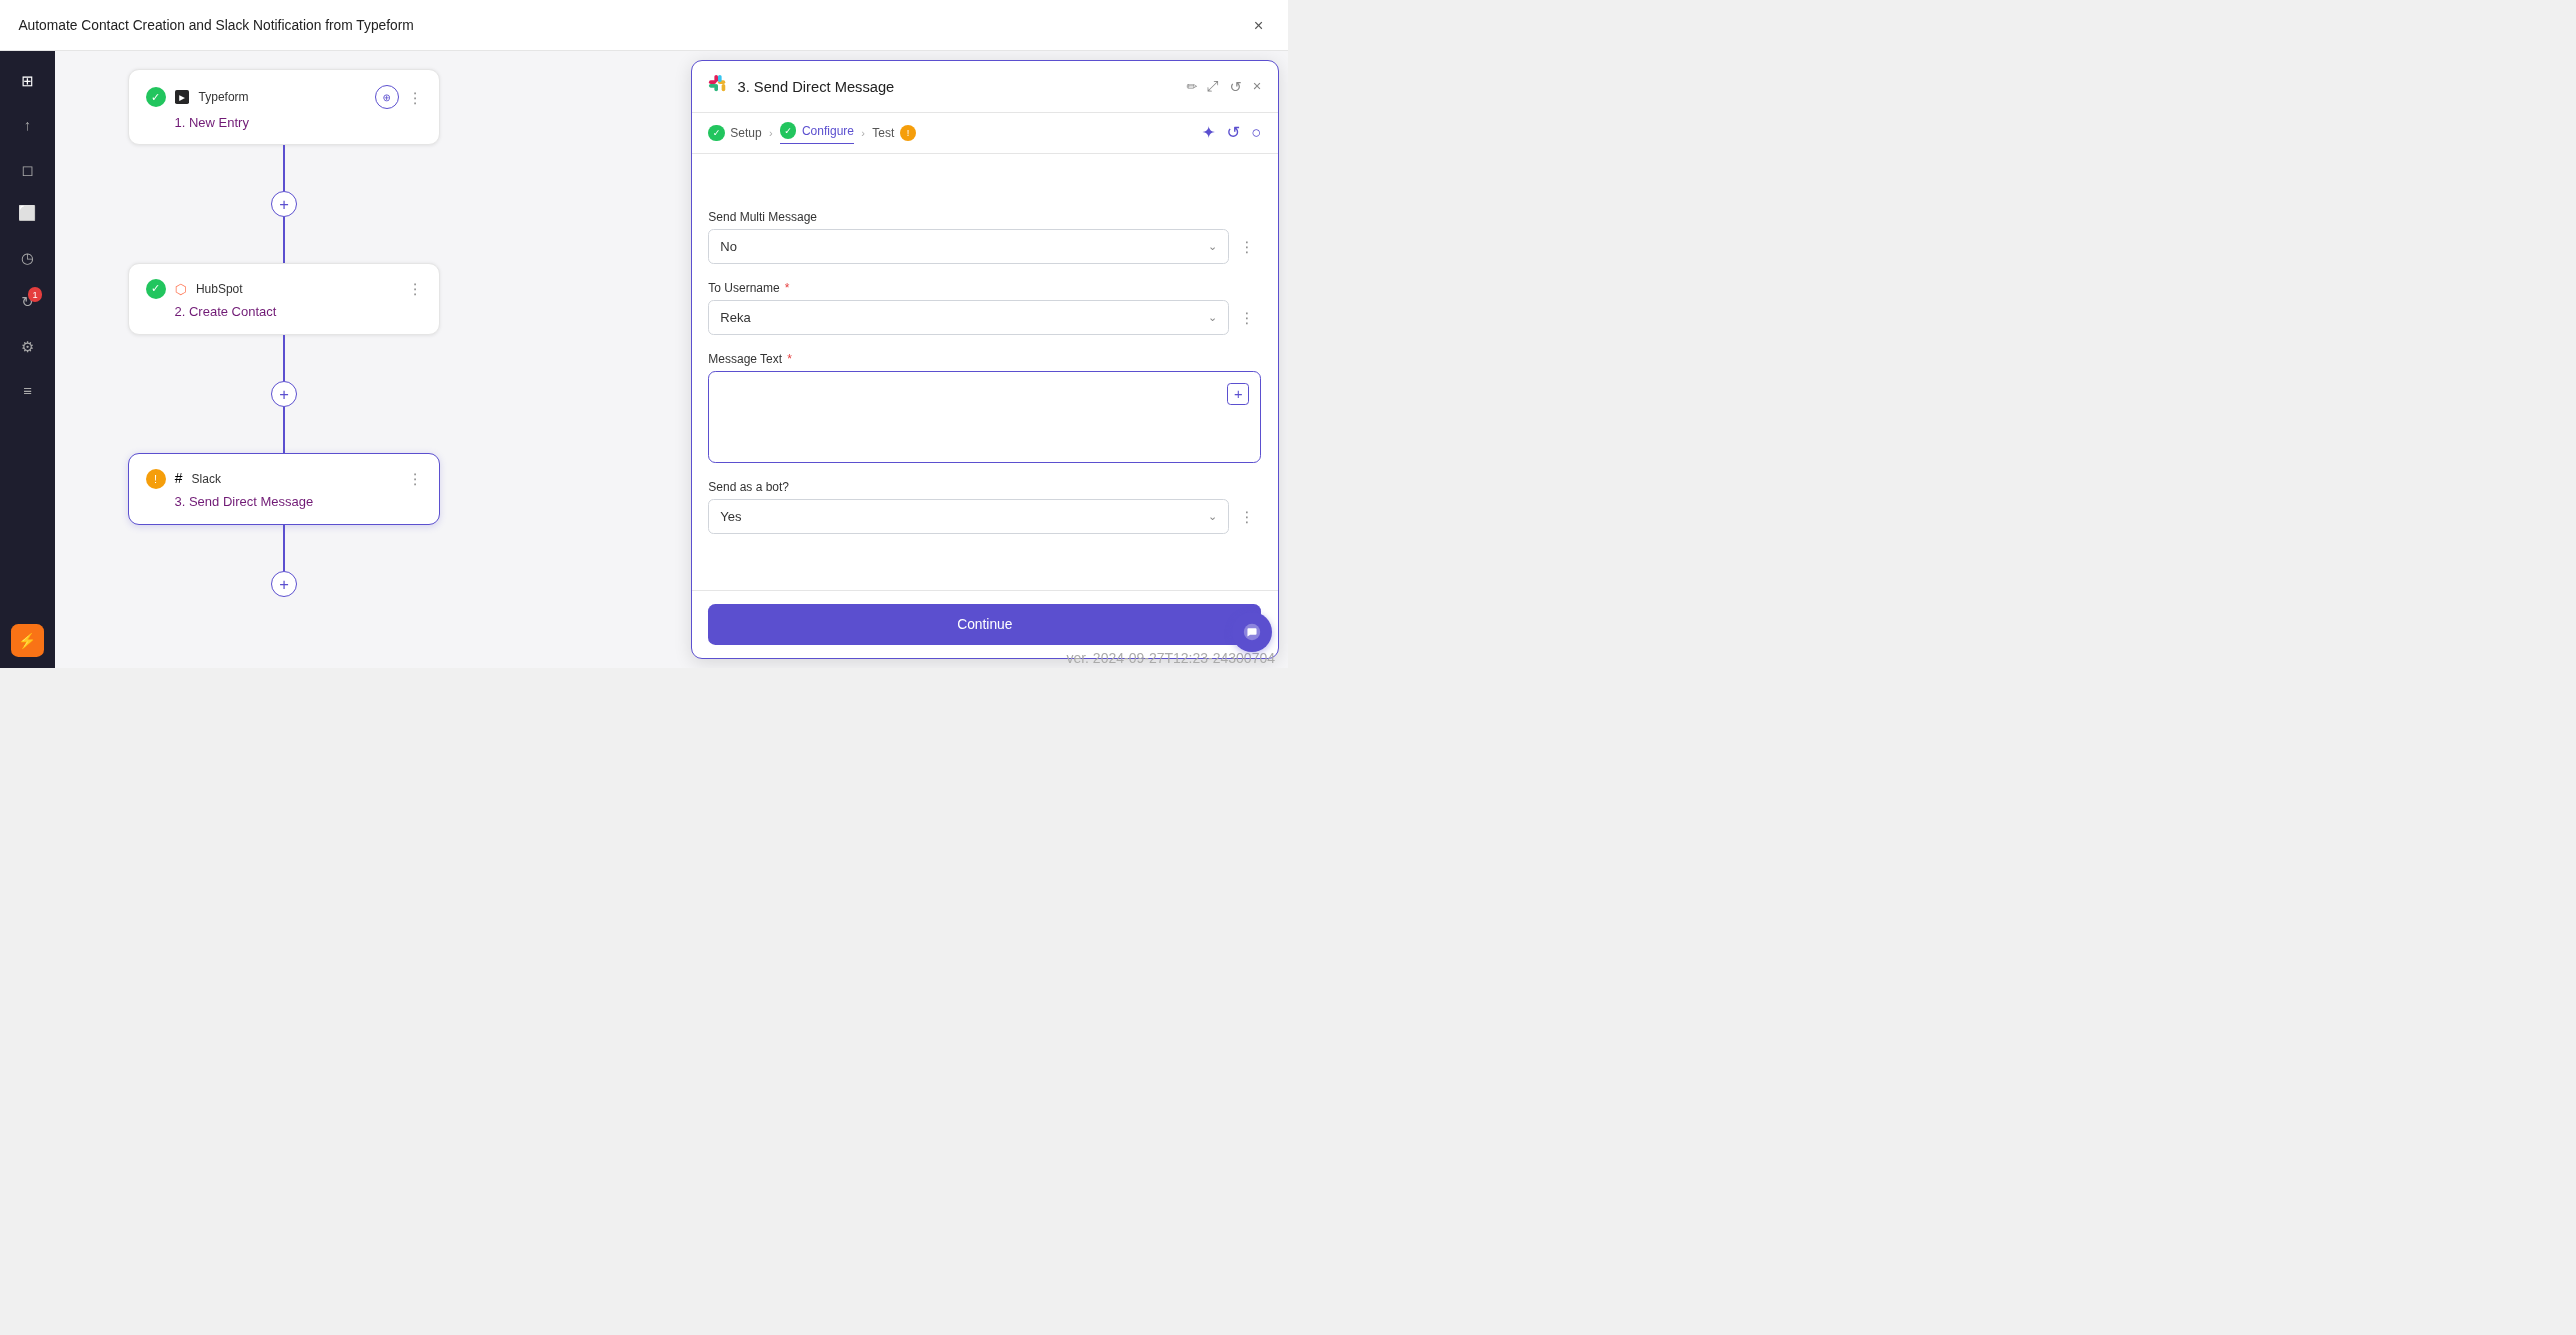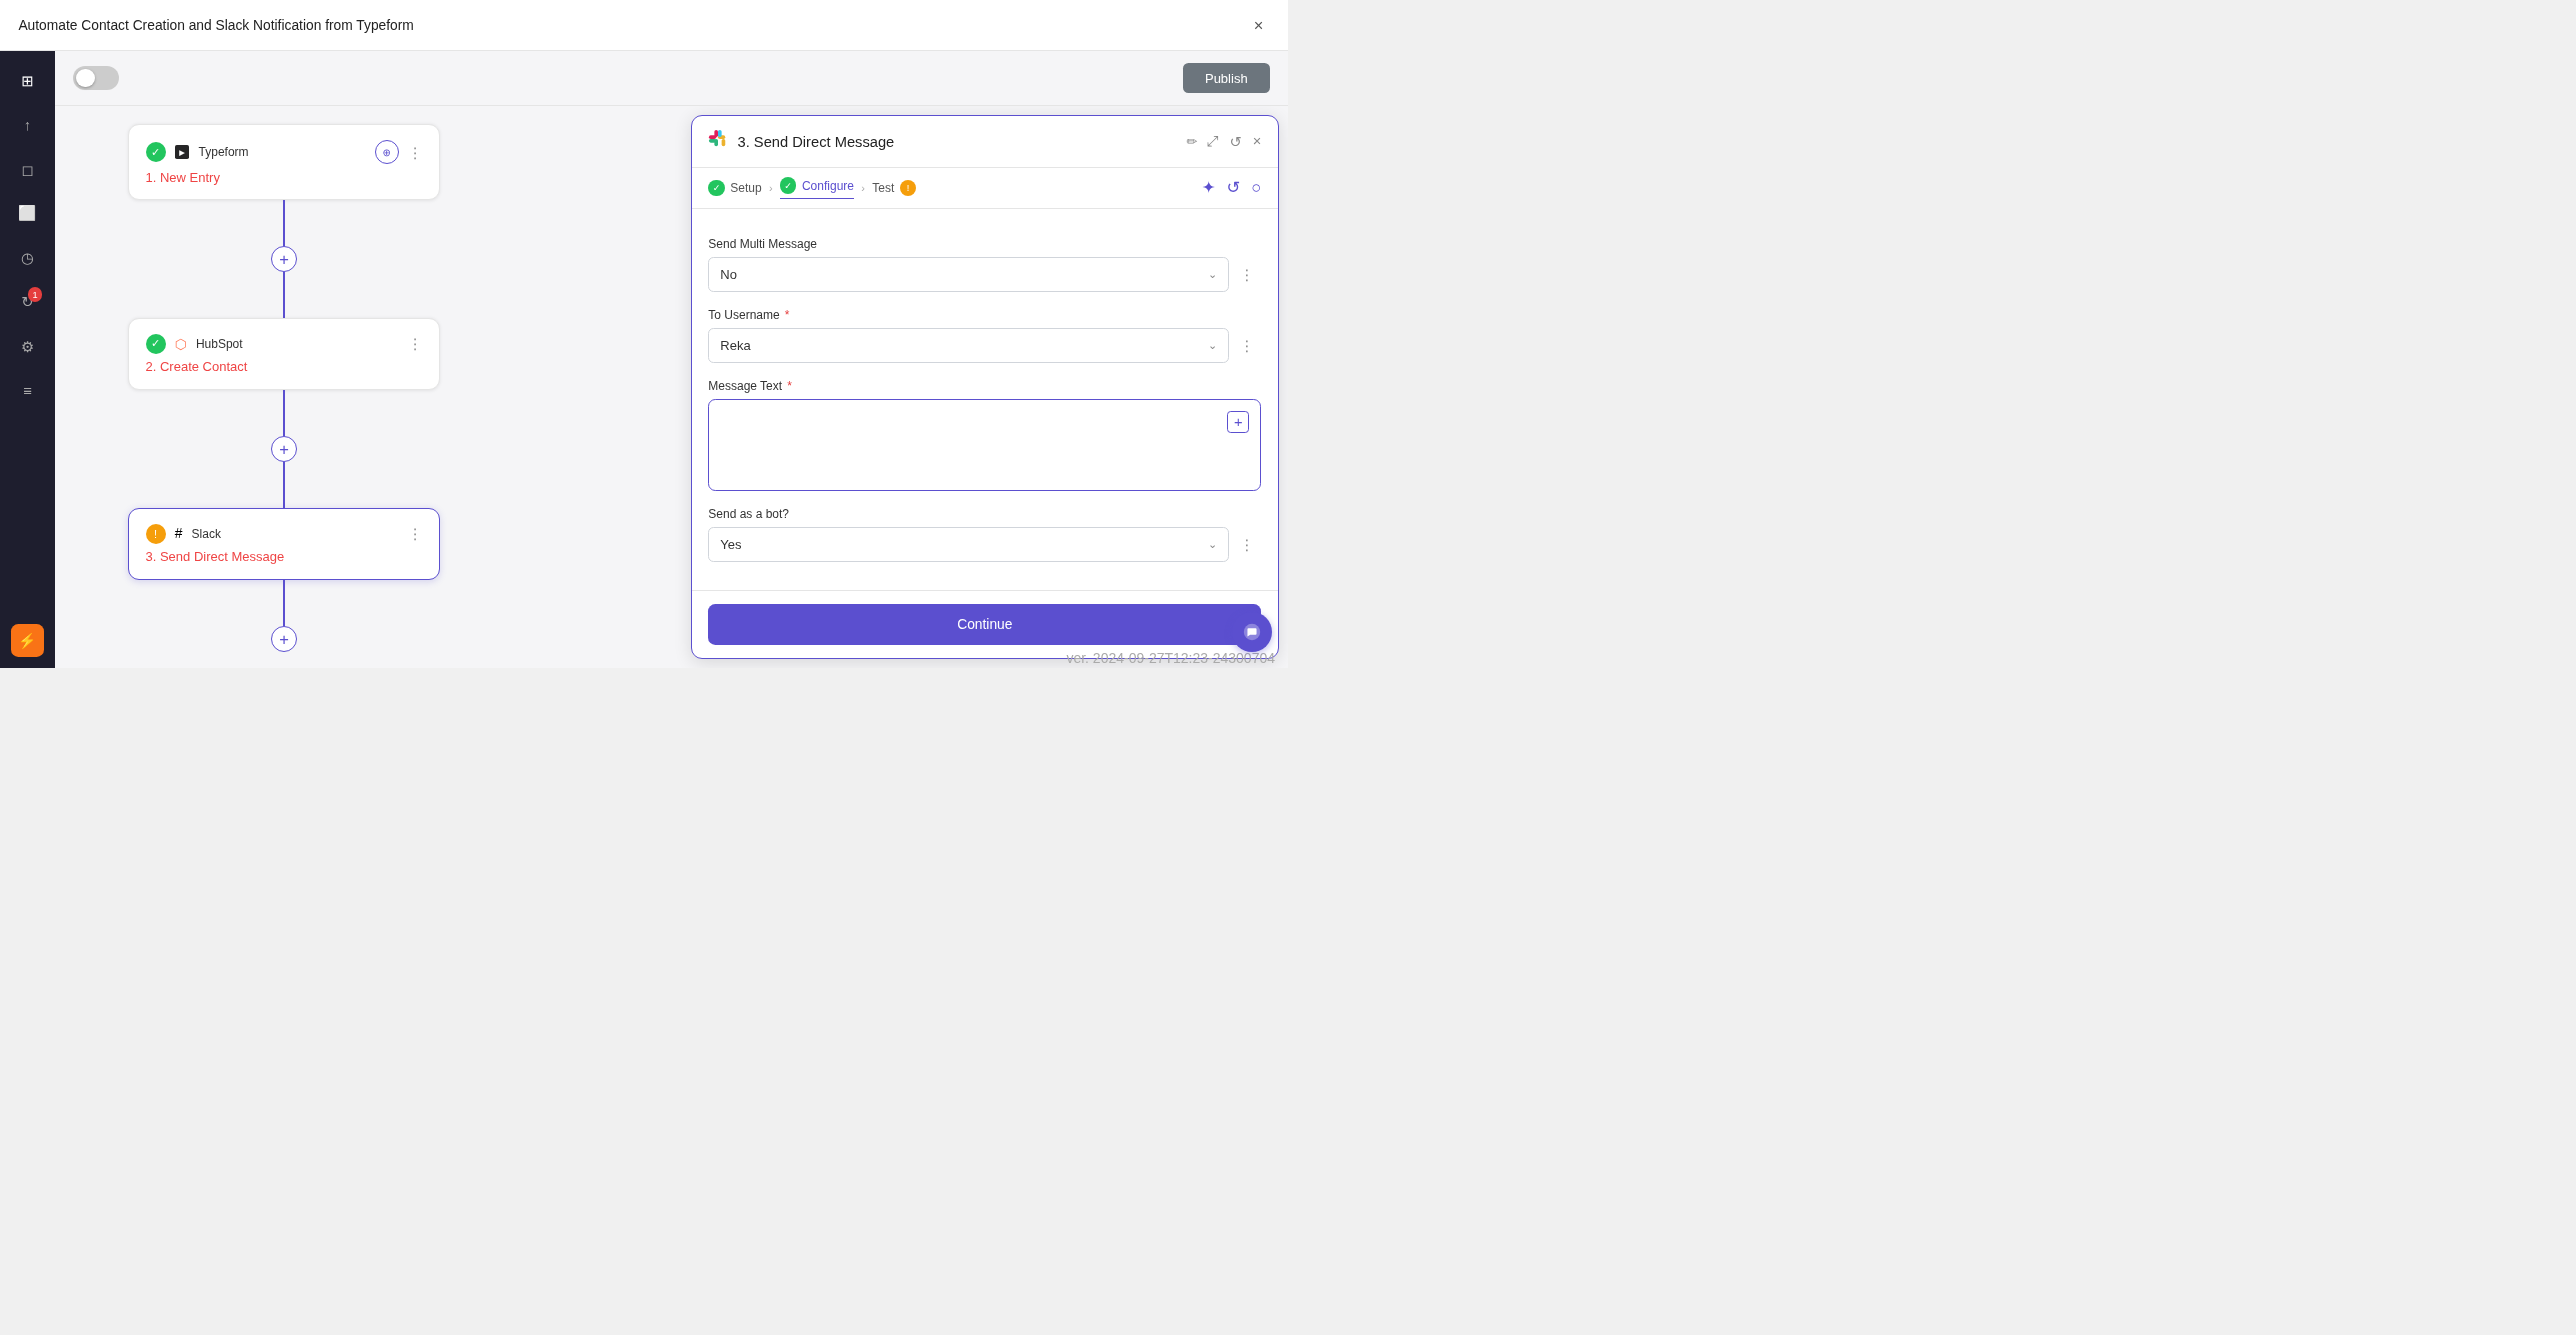--- a/index.html
+++ b/index.html
@@ -231,21 +231,22 @@
       color: #5b4fcf;
       font-size: 10px;
     }
     .node-menu {
       color: #888;
       cursor: pointer;
       font-size: 14.7px;
     }
     .node-title {
       font-size: 13px;
-      color: #ef4444;
+      color: #701a75;
+      margin-left: 29px;
     }
 
     
     .connector {
       width: 1.8px;
       height: 46px;
       background: #5b4fcf;
       position: relative;
     }
     .connector-plus {
@@ -567,24 +568,20 @@
   </div>
   <div class="sidebar-icon">⚙</div>
   <div class="sidebar-icon">≡</div>
   <div class="sidebar-bottom">
     <div class="sidebar-bottom-icon">⚡</div>
   </div>
 </div>
 
 <div class="main-content">
 
-  <div class="toolbar">
-    <div class="toggle-switch"></div>
-    <button class="publish-btn">Publish</button>
-  </div>
 
   <div class="canvas">
 
     <div class="workflow-nodes">
 
       <div class="node-card">
         <div class="node-header">
           <div class="node-check">✓</div>
           <span class="typeform-logo"></span>
           <span class="node-app-name">Typeform</span>

